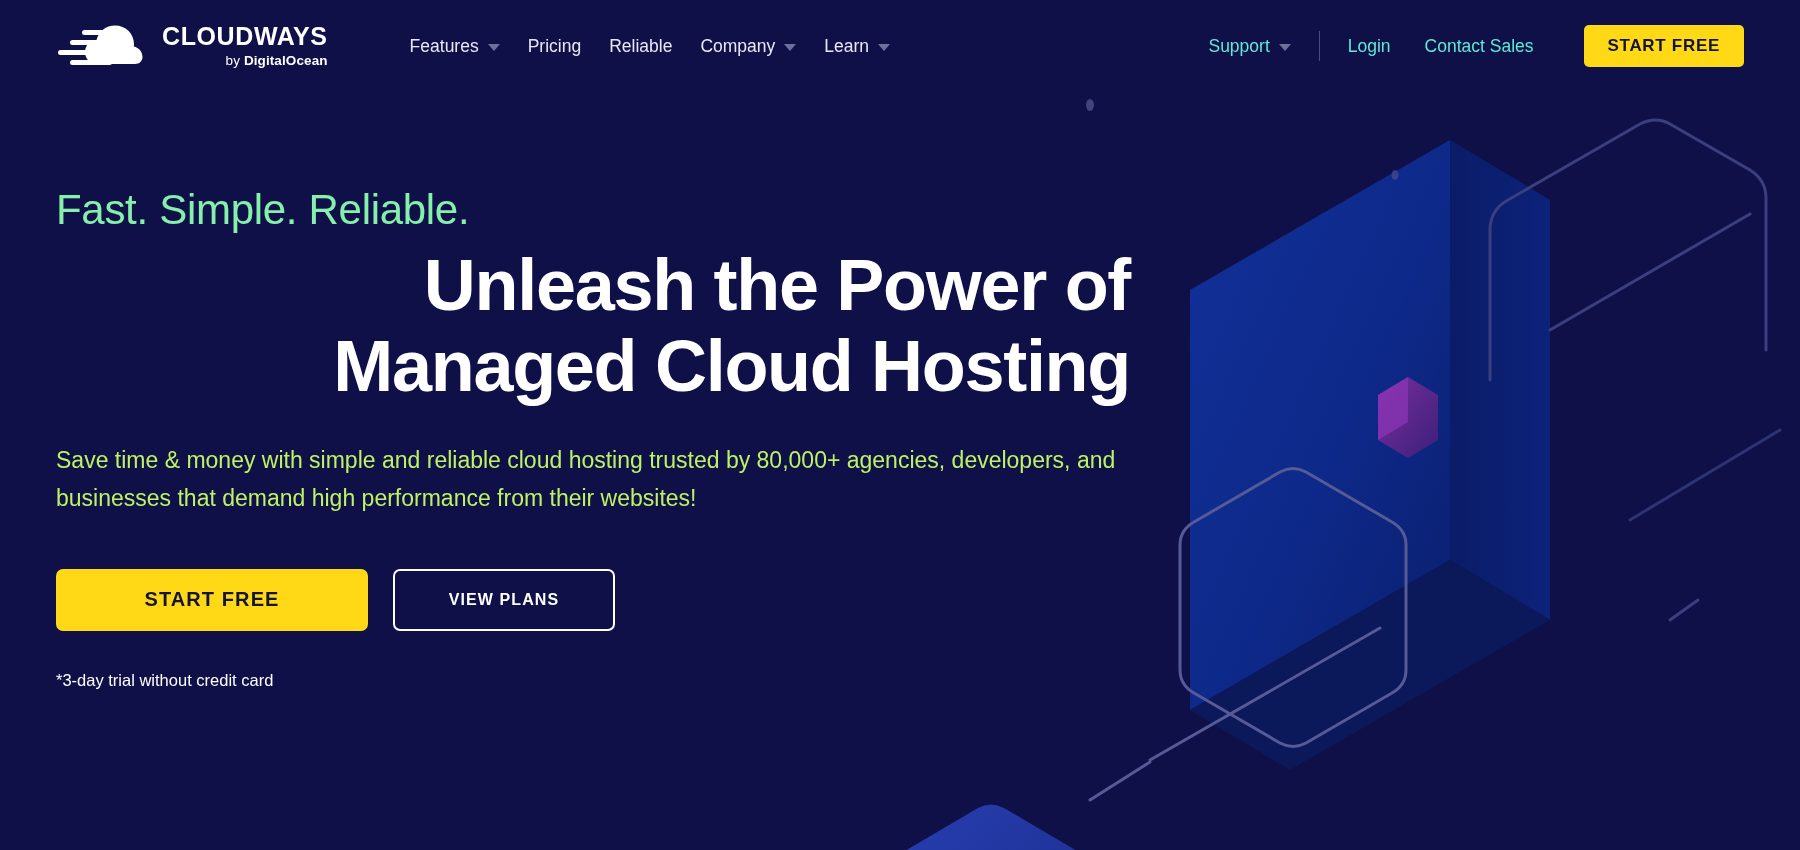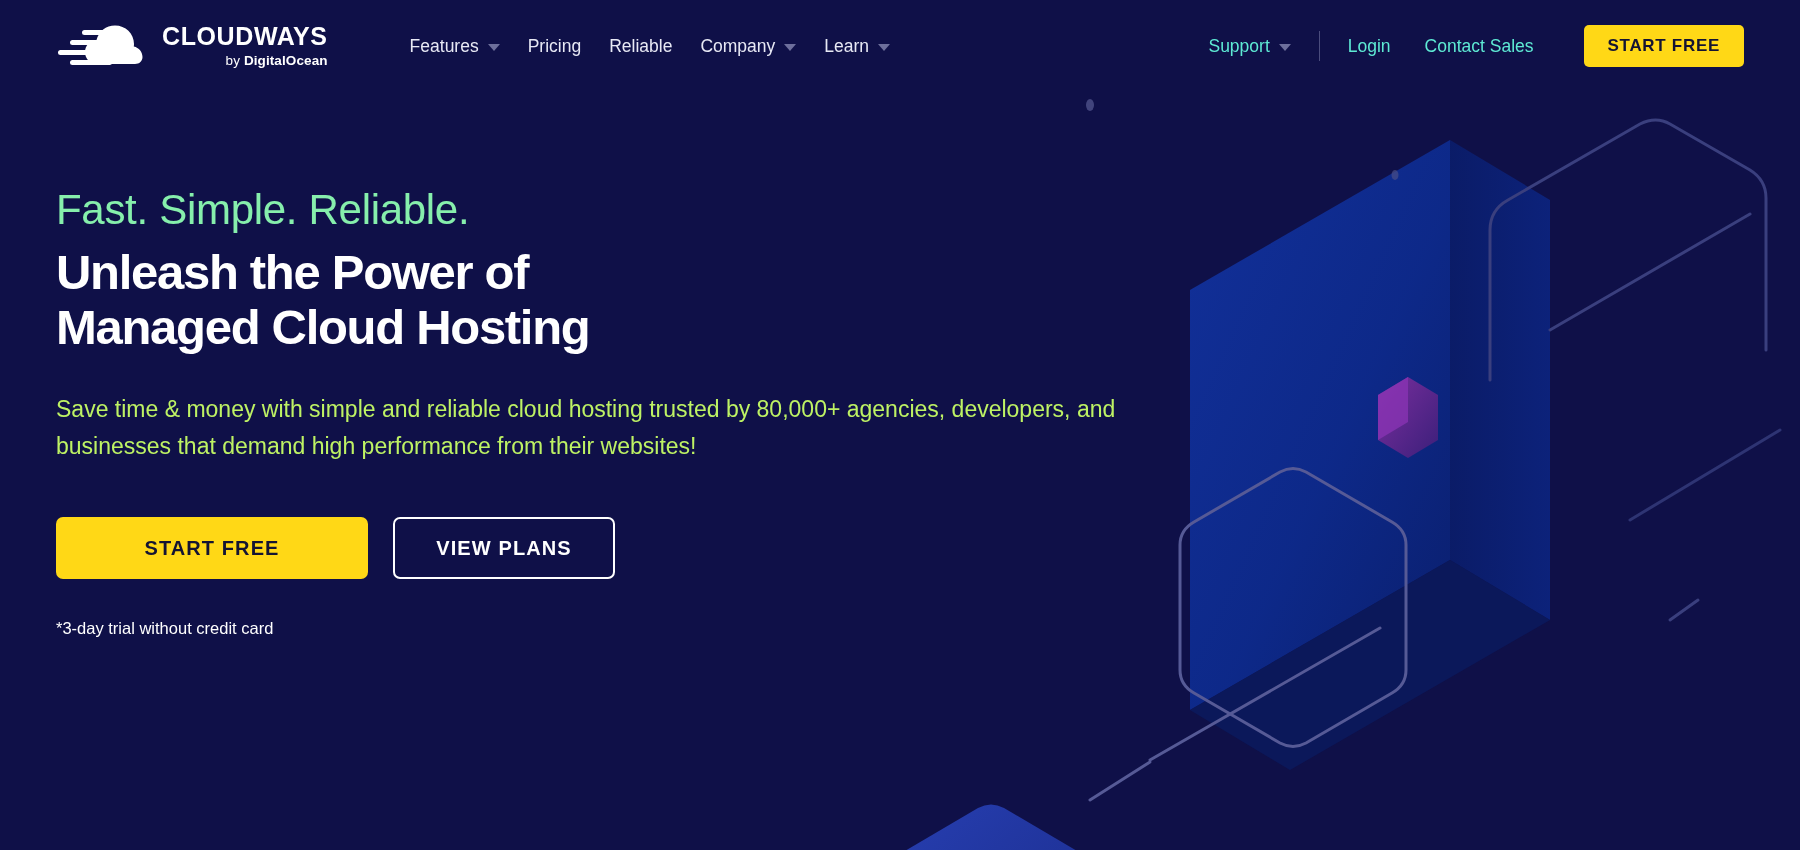--- a/index.html
+++ b/index.html
@@ -143,25 +143,26 @@
   .hero-eyebrow {
     color: #86efac;
     font-size: 42px;
     font-weight: 400;
     letter-spacing: -0.3px;
     line-height: 1.1;
     margin-bottom: 12px;
   }
   .hero-title {
     color: #ffffff;
-    font-size: 49px;
+    font-size: 72px;
     font-weight: 700;
     line-height: 1.12;
     letter-spacing: -1.3px;
     margin-bottom: 36px;
+    text-align: right;
   }
   .hero-sub {
     color: #bef264;
     font-size: 23px;
     font-weight: 400;
     line-height: 1.62;
     max-width: 1090px;
     margin-bottom: 52px;
   }
 
@@ -177,21 +178,21 @@
     font-size: 20px;
     font-weight: 700;
     letter-spacing: 1.1px;
     border-radius: 7px;
     width: 312px;
     height: 62px;
   }
   .btn-view-plans {
     background: transparent;
     color: #ffffff;
-    font-size: 20px;
+    font-size: 16px;
     font-weight: 700;
     letter-spacing: 1.1px;
     border: 2px solid #ffffff;
     border-radius: 7px;
     width: 222px;
     height: 62px;
   }
   .hero-note {
     color: #ffffff;
     font-size: 16.5px;

